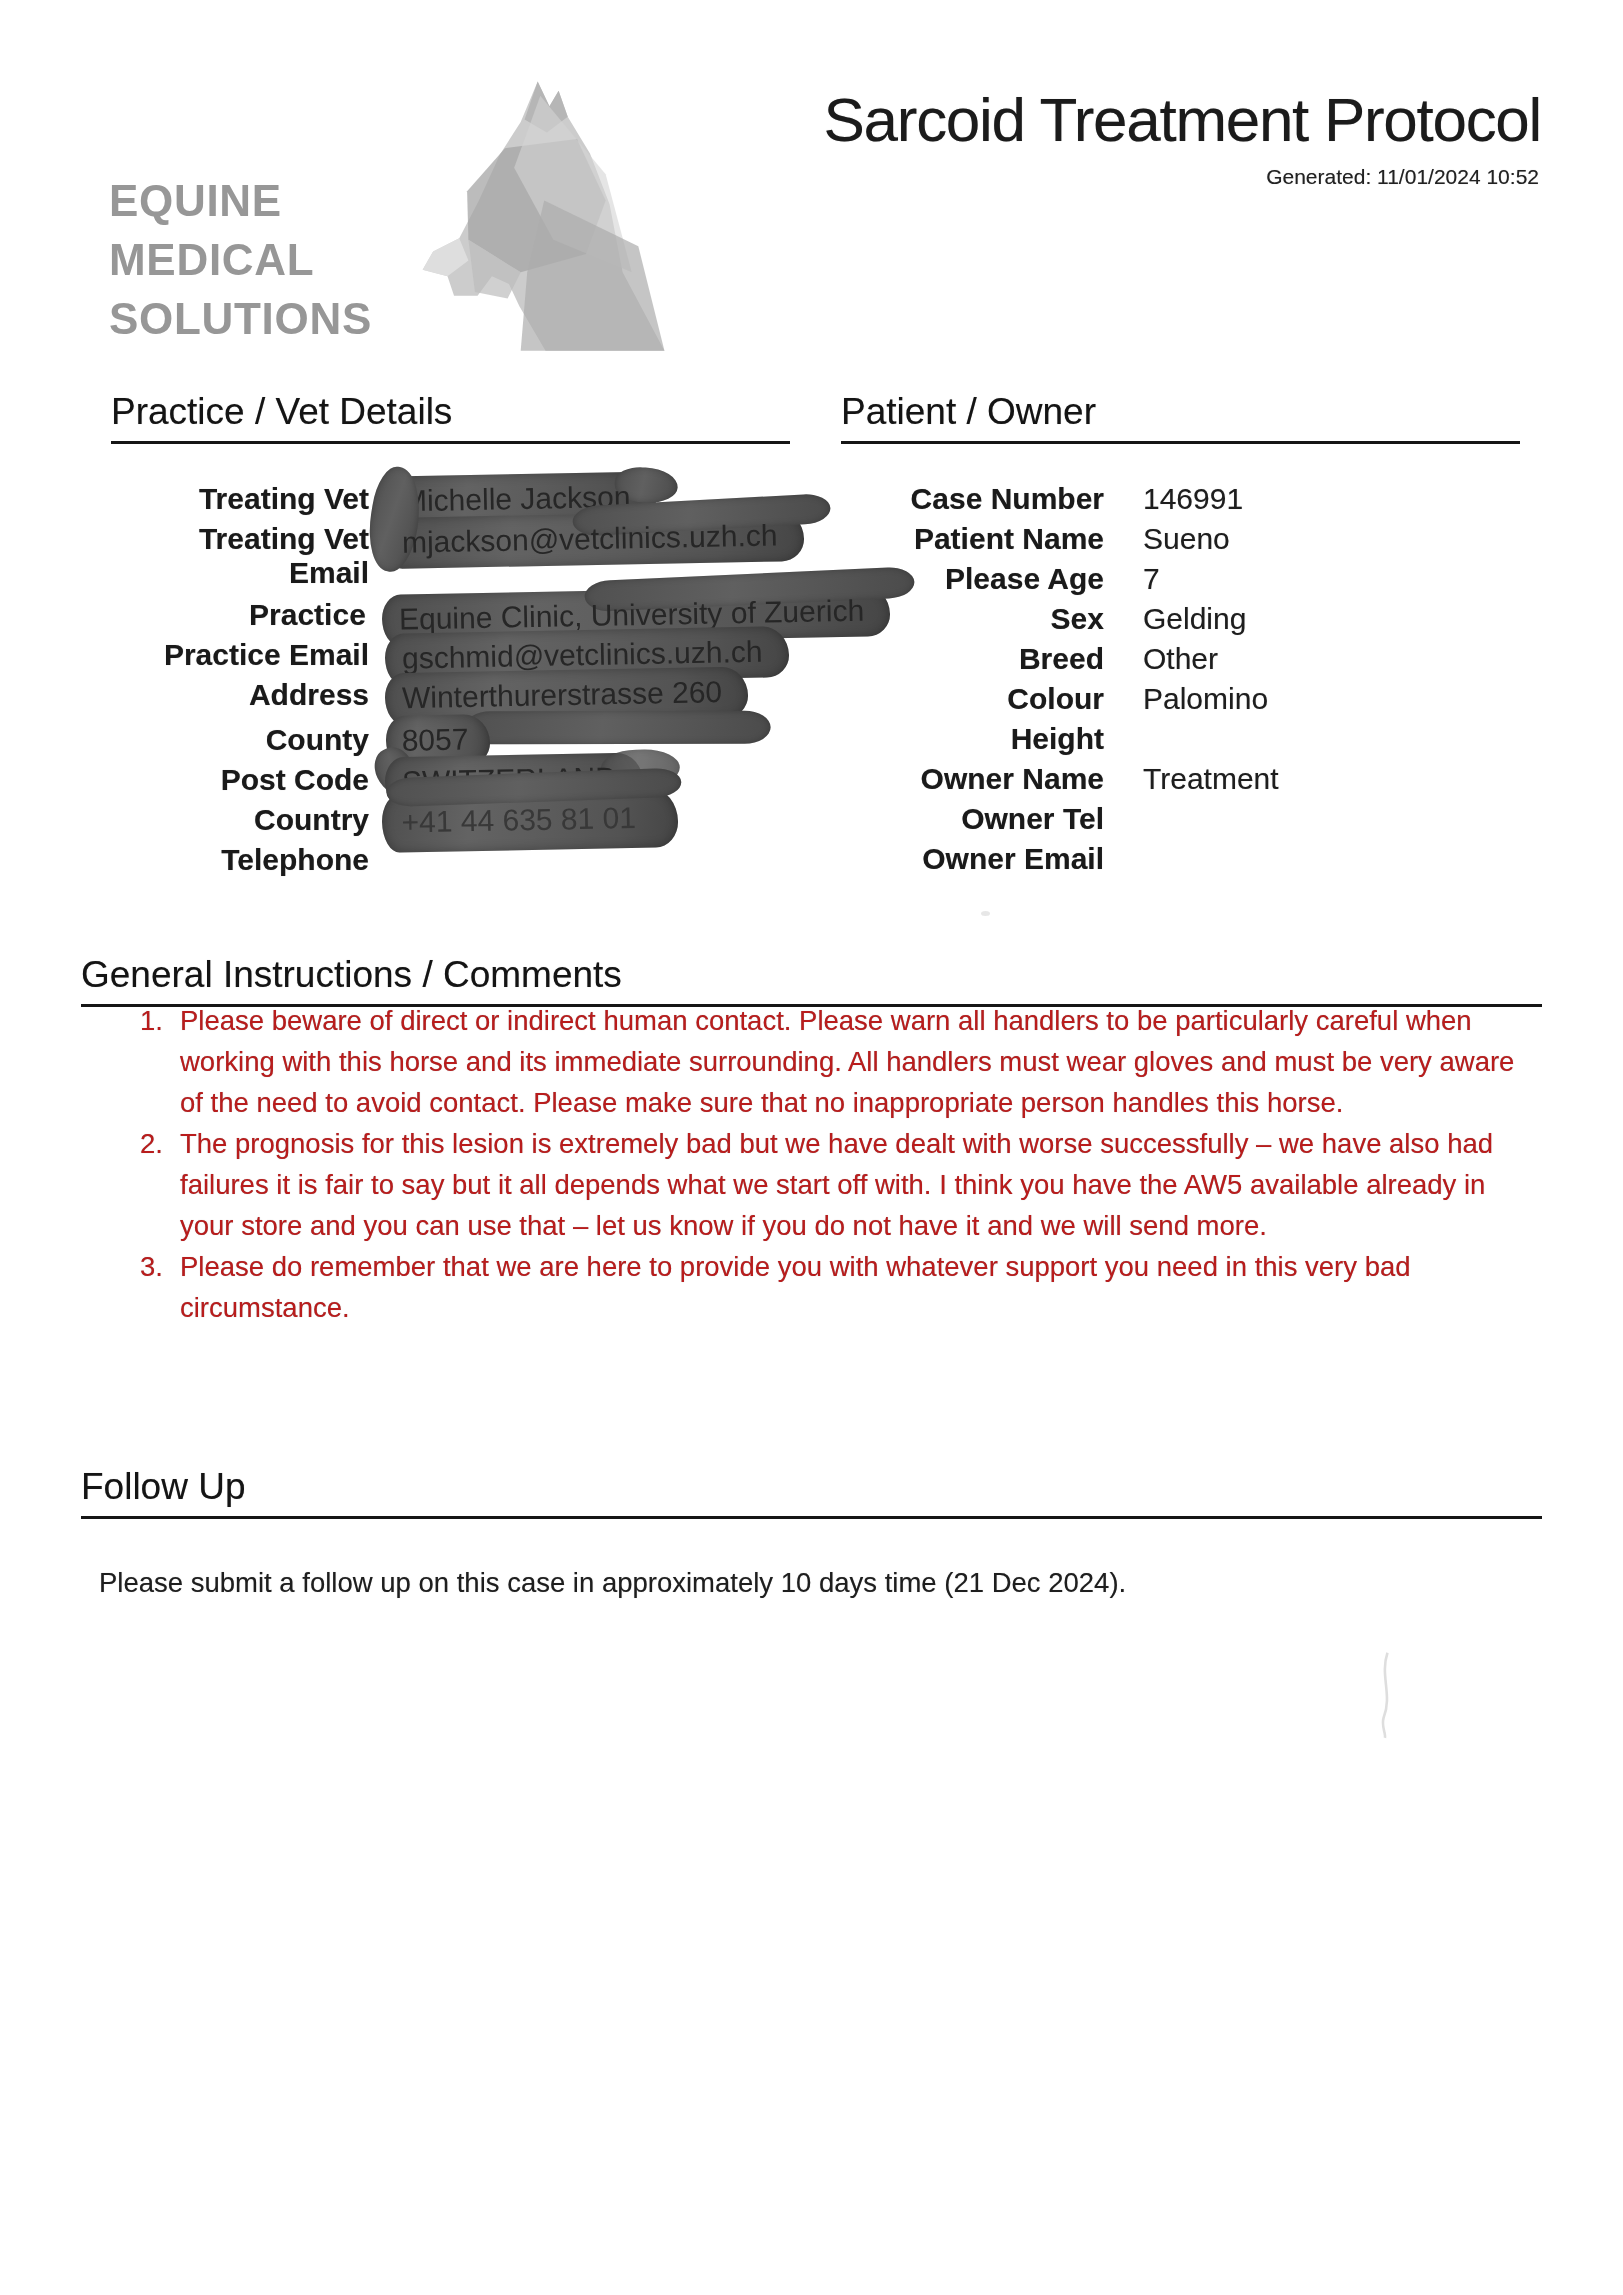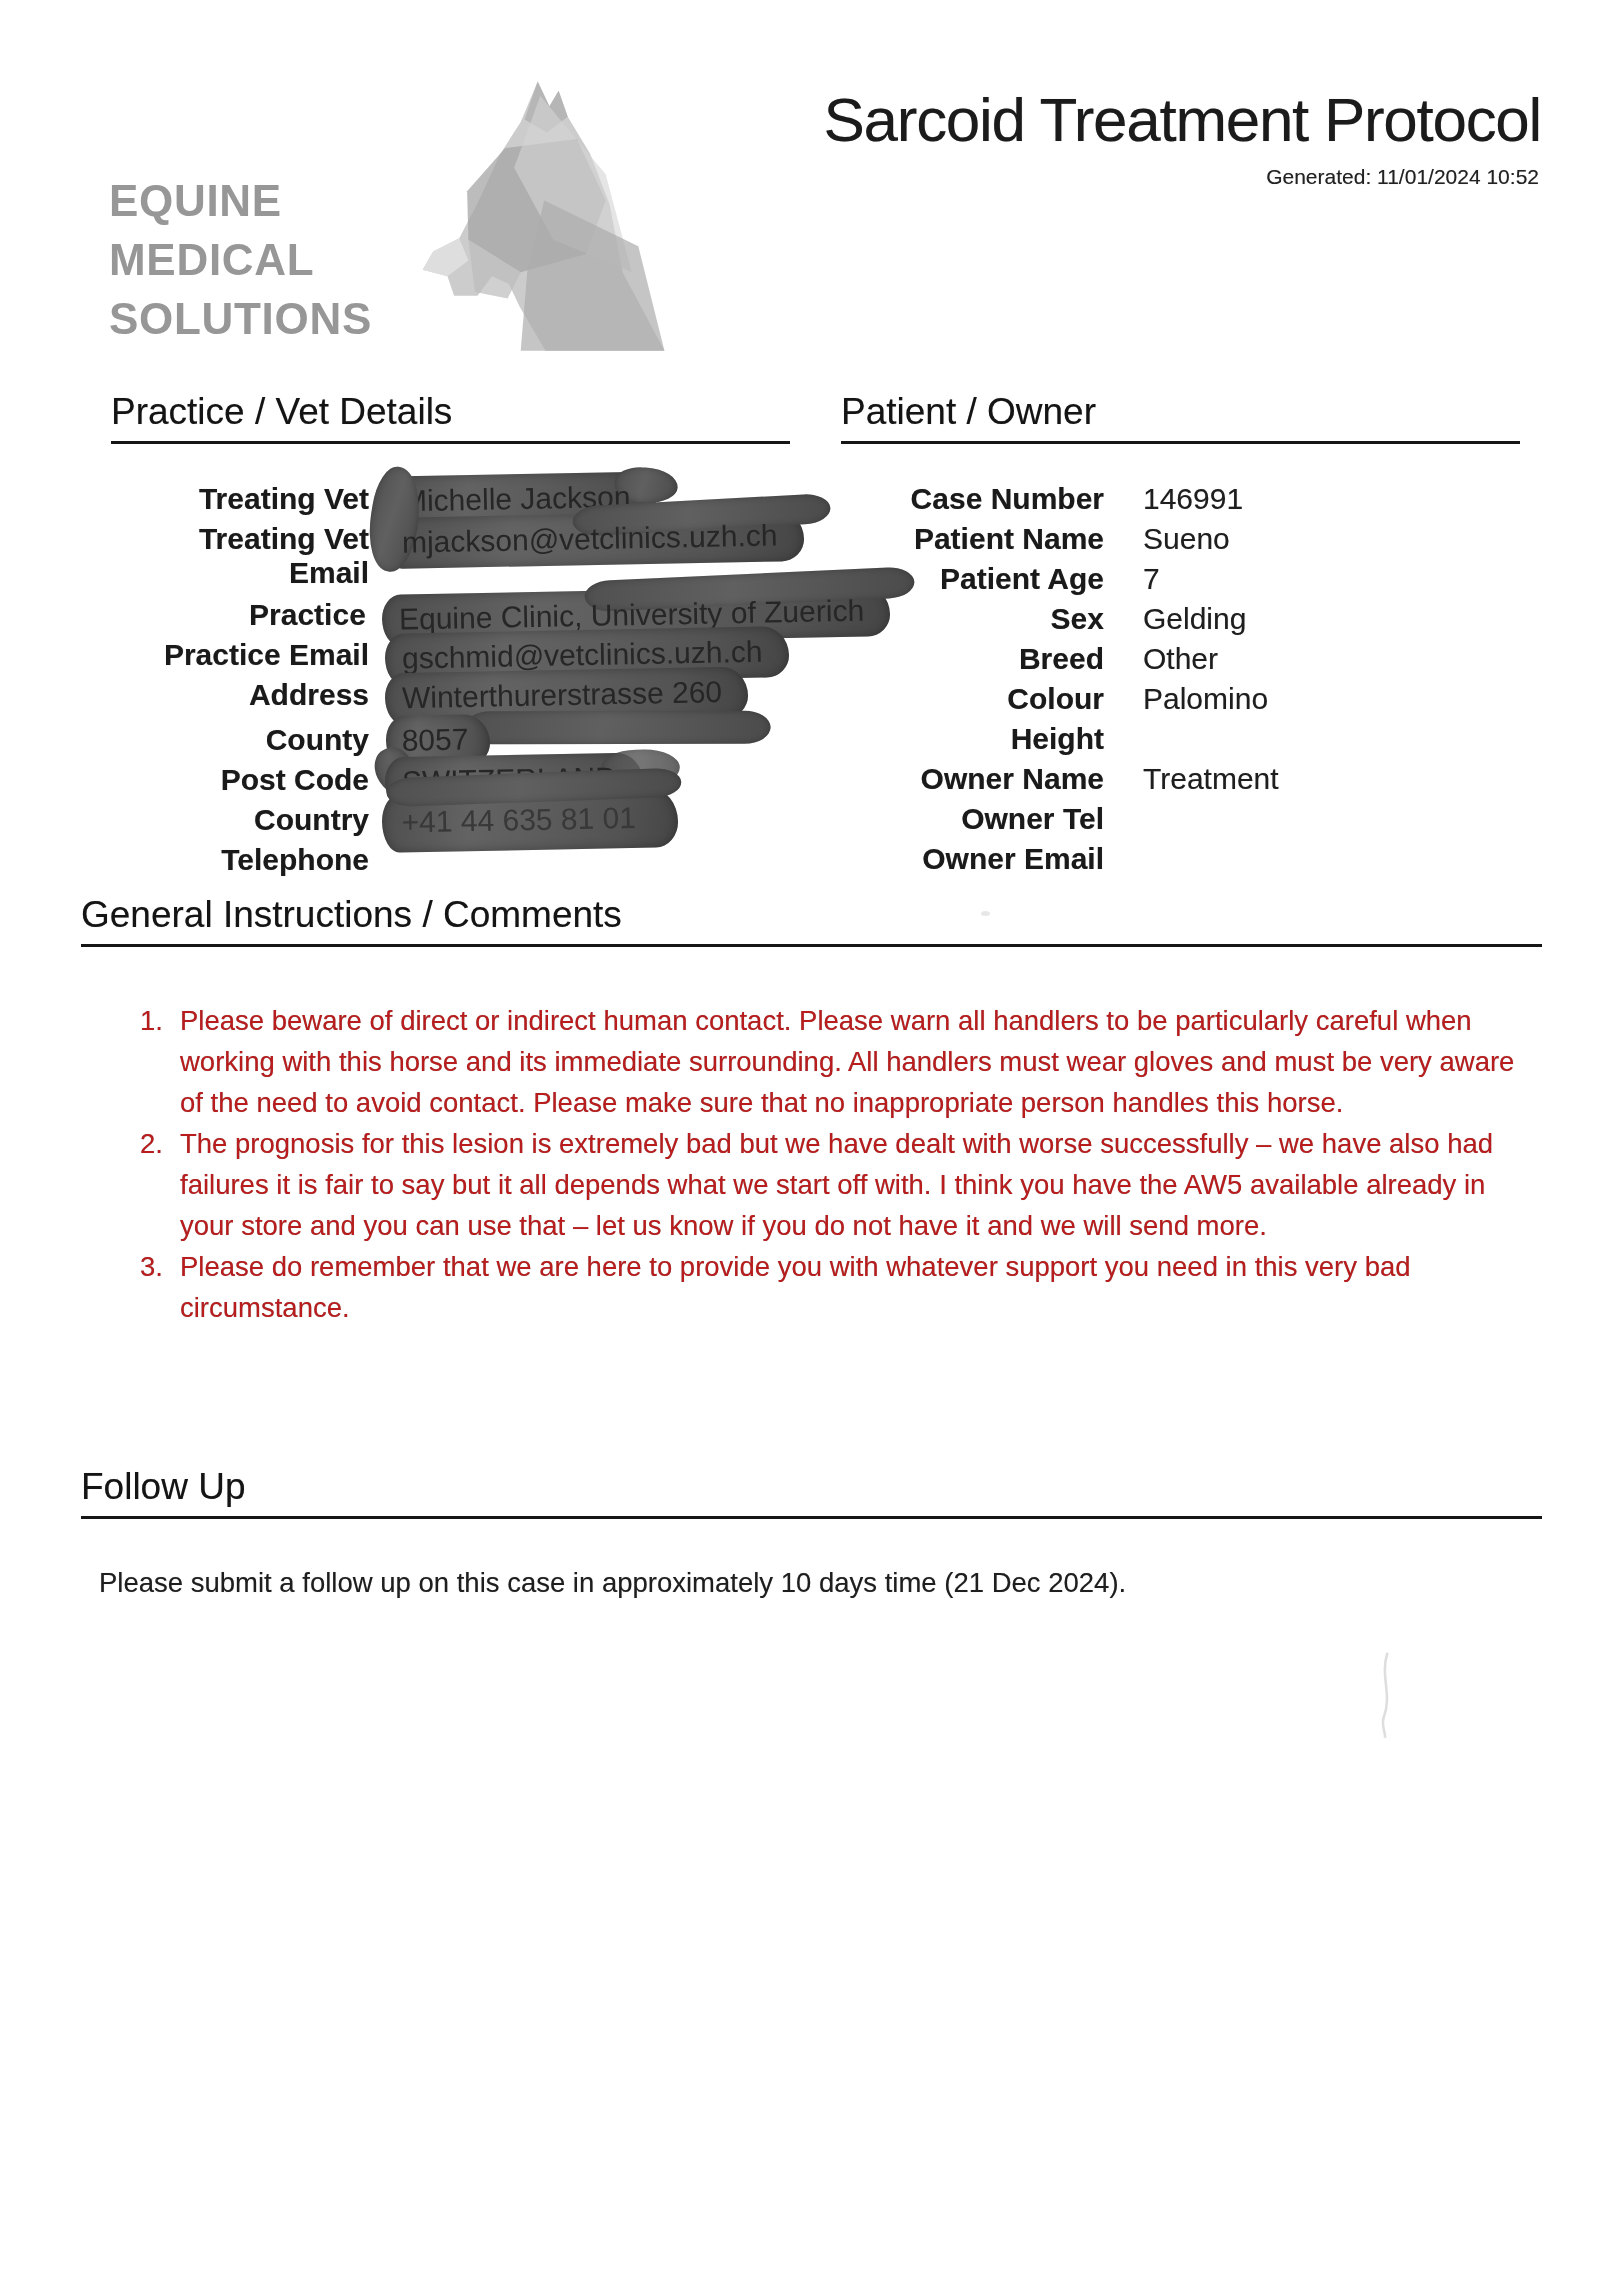--- a/index.html
+++ b/index.html
@@ -12,21 +12,21 @@
   .logo-text{position:absolute;left:109px;top:171px;font-size:44px;font-weight:bold;
     line-height:59px;letter-spacing:0.7px;color:#979797;text-shadow:none;}
   .horse{position:absolute;left:390px;top:76px;}
   .doc-title{position:absolute;top:84px;right:82px;font-size:62px;letter-spacing:-1.3px;color:#1b1b1b;white-space:nowrap;}
   .generated{position:absolute;top:165px;right:84px;font-size:21px;color:#222;}
   
   .section-heading{position:absolute;font-size:37px;line-height:41px;color:#141414;
     padding-bottom:9.2px;border-bottom:3.9px solid #161616;}
   .h-practice{left:111px;top:391px;width:679px;}
   .h-patient{left:841px;top:391px;width:679px;}
-  .h-instructions{left:81px;top:894px;width:1461px;}
+  .h-instructions{left:81px;top:954px;width:1461px;}
   .h-followup{left:81px;top:1466px;width:1461px;}
   
   .fields{position:absolute;top:482px;font-size:30px;}
   .fields-left{left:111px;width:753px;}
   .fields-right{left:841px;width:753px;}
   .field-row{display:flex;align-items:baseline;height:40px;}
   .gap-lg{margin-top:36px;}
   .gap-sm{margin-top:4.6px;}
   .field-label{font-weight:bold;text-align:right;color:#1a1a1a;}
   .fields-left .field-label{width:258px;}
@@ -141,21 +141,21 @@
   <div class="fields fields-right">
     <div class="field-row">
       <span class="field-label">Case Number</span>
       <span class="field-value">146991</span>
     </div>
     <div class="field-row">
       <span class="field-label">Patient Name</span>
       <span class="field-value">Sueno</span>
     </div>
     <div class="field-row">
-      <span class="field-label">Patient Age</span>
+      <span class="field-label">Please Age</span>
       <span class="field-value">7</span>
     </div>
     <div class="field-row">
       <span class="field-label">Sex</span>
       <span class="field-value">Gelding</span>
     </div>
     <div class="field-row">
       <span class="field-label">Breed</span>
       <span class="field-value">Other</span>
     </div>

